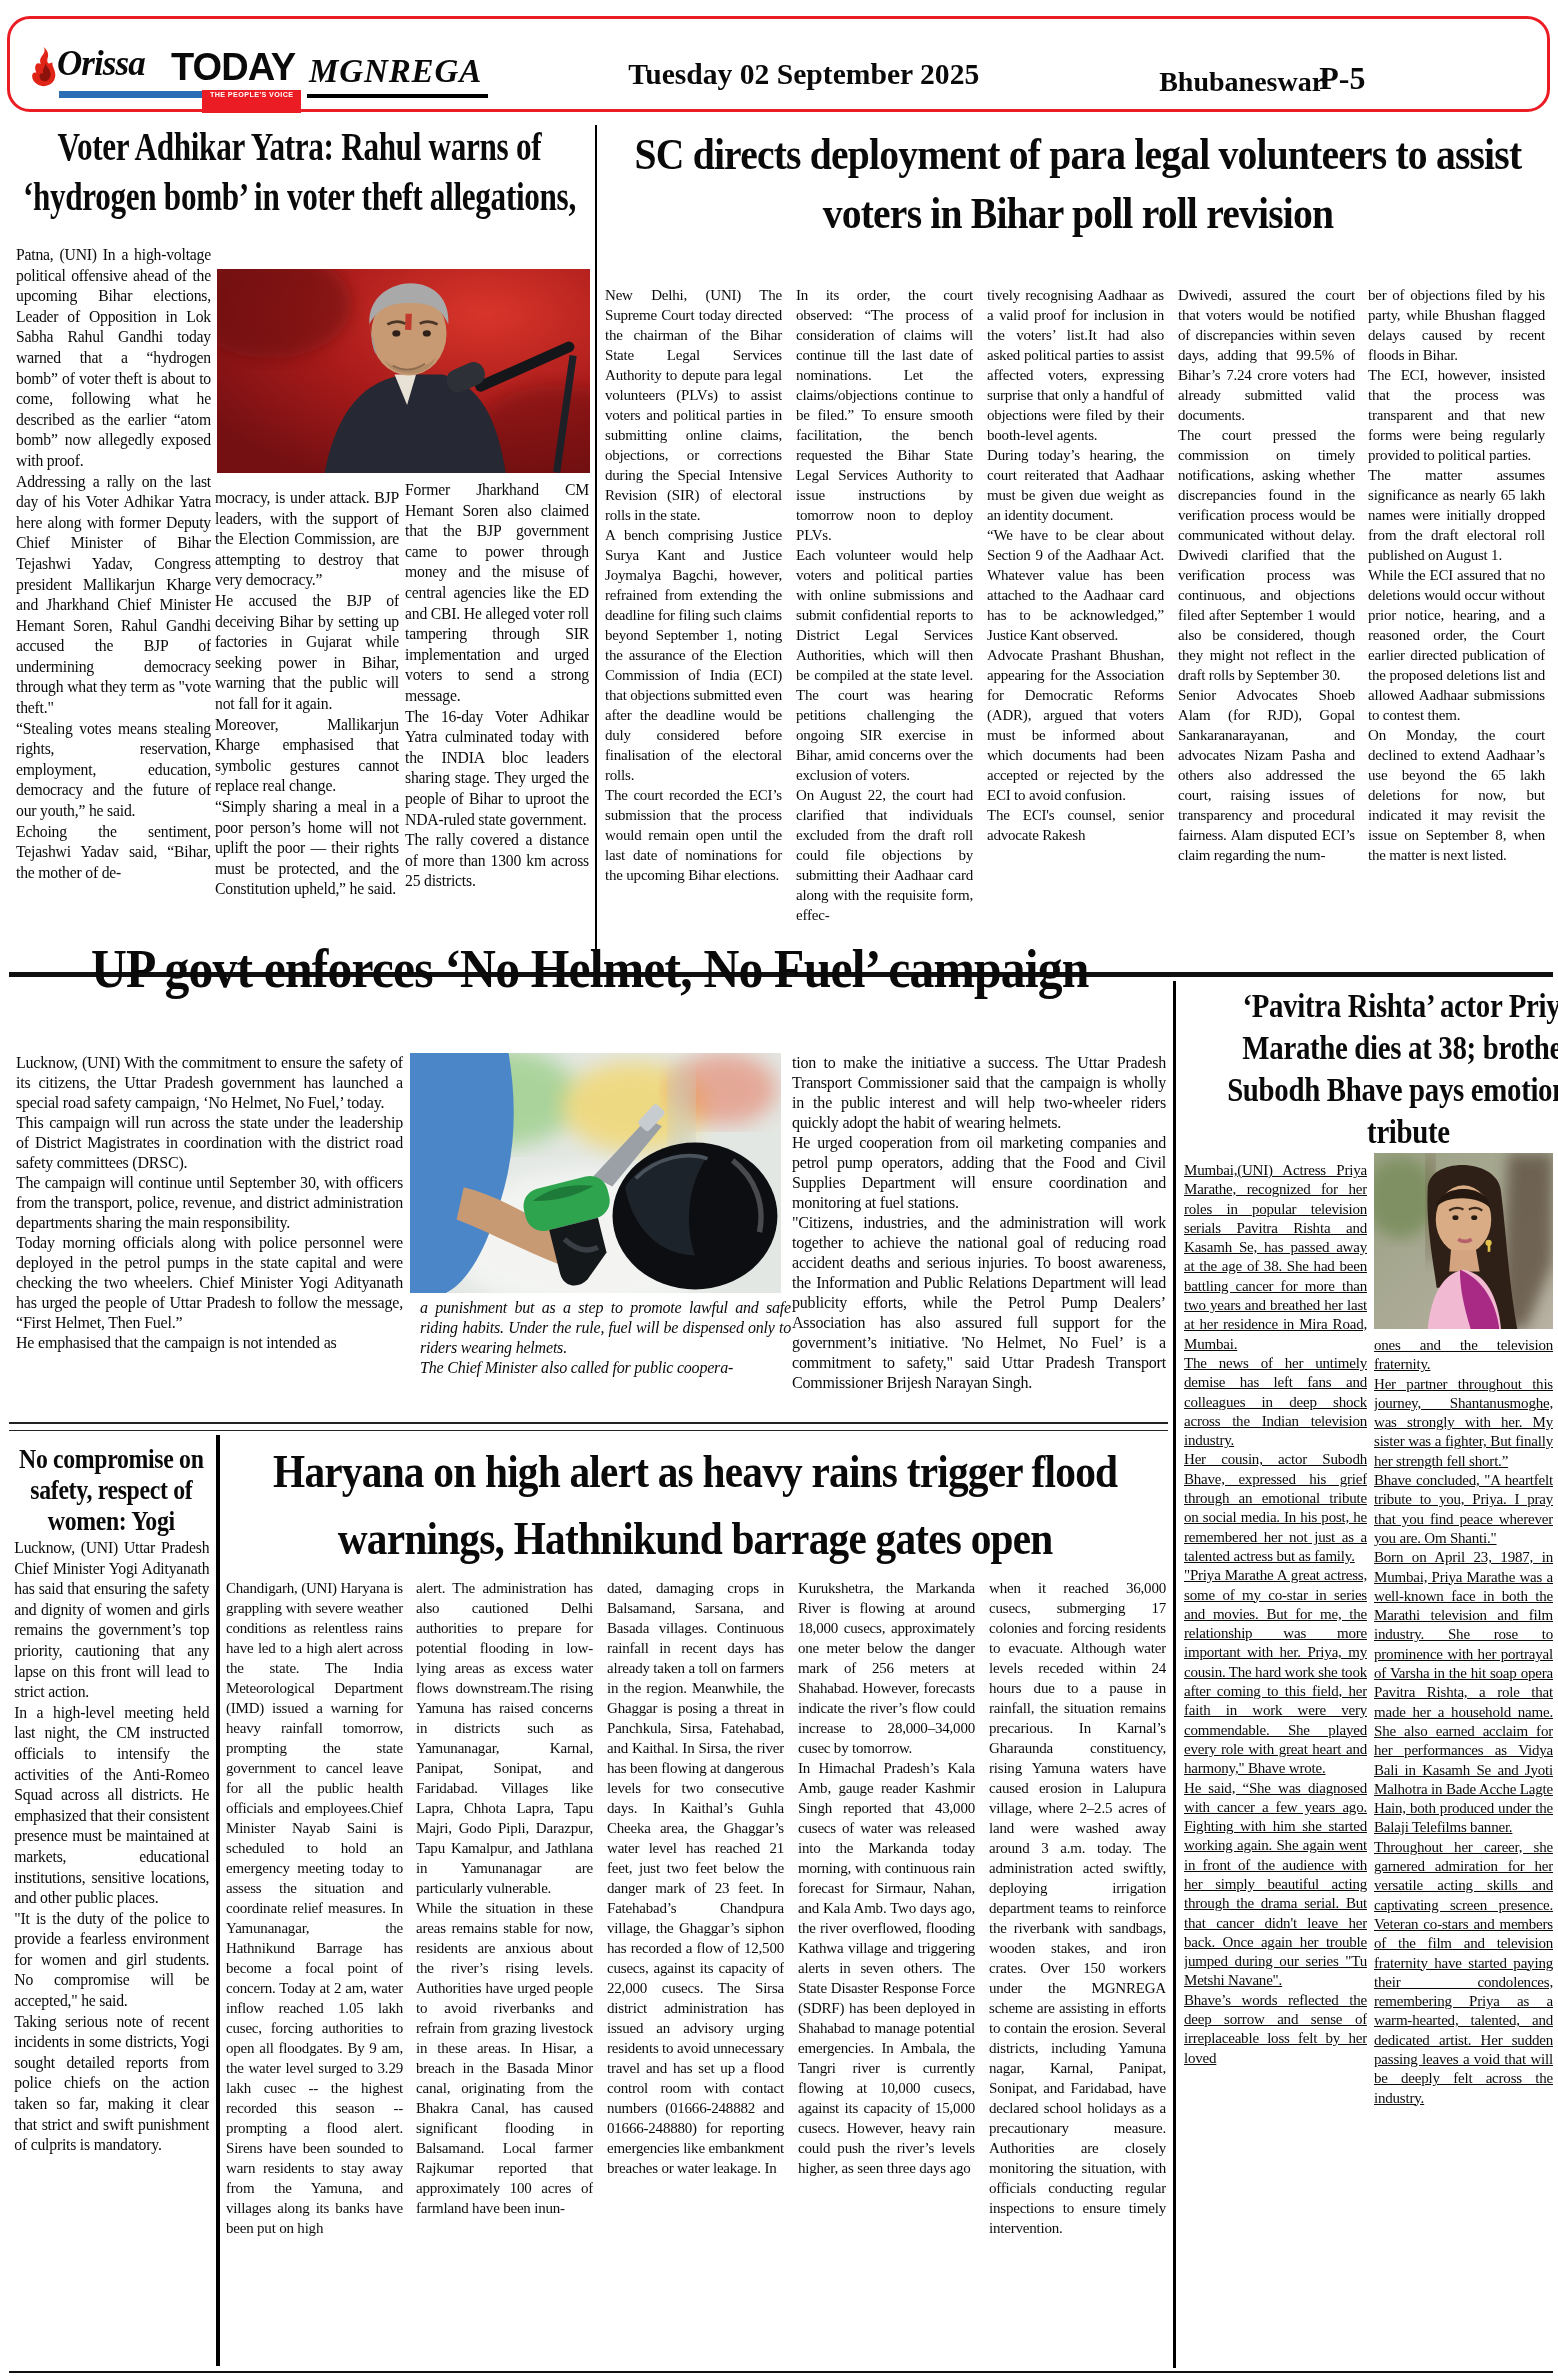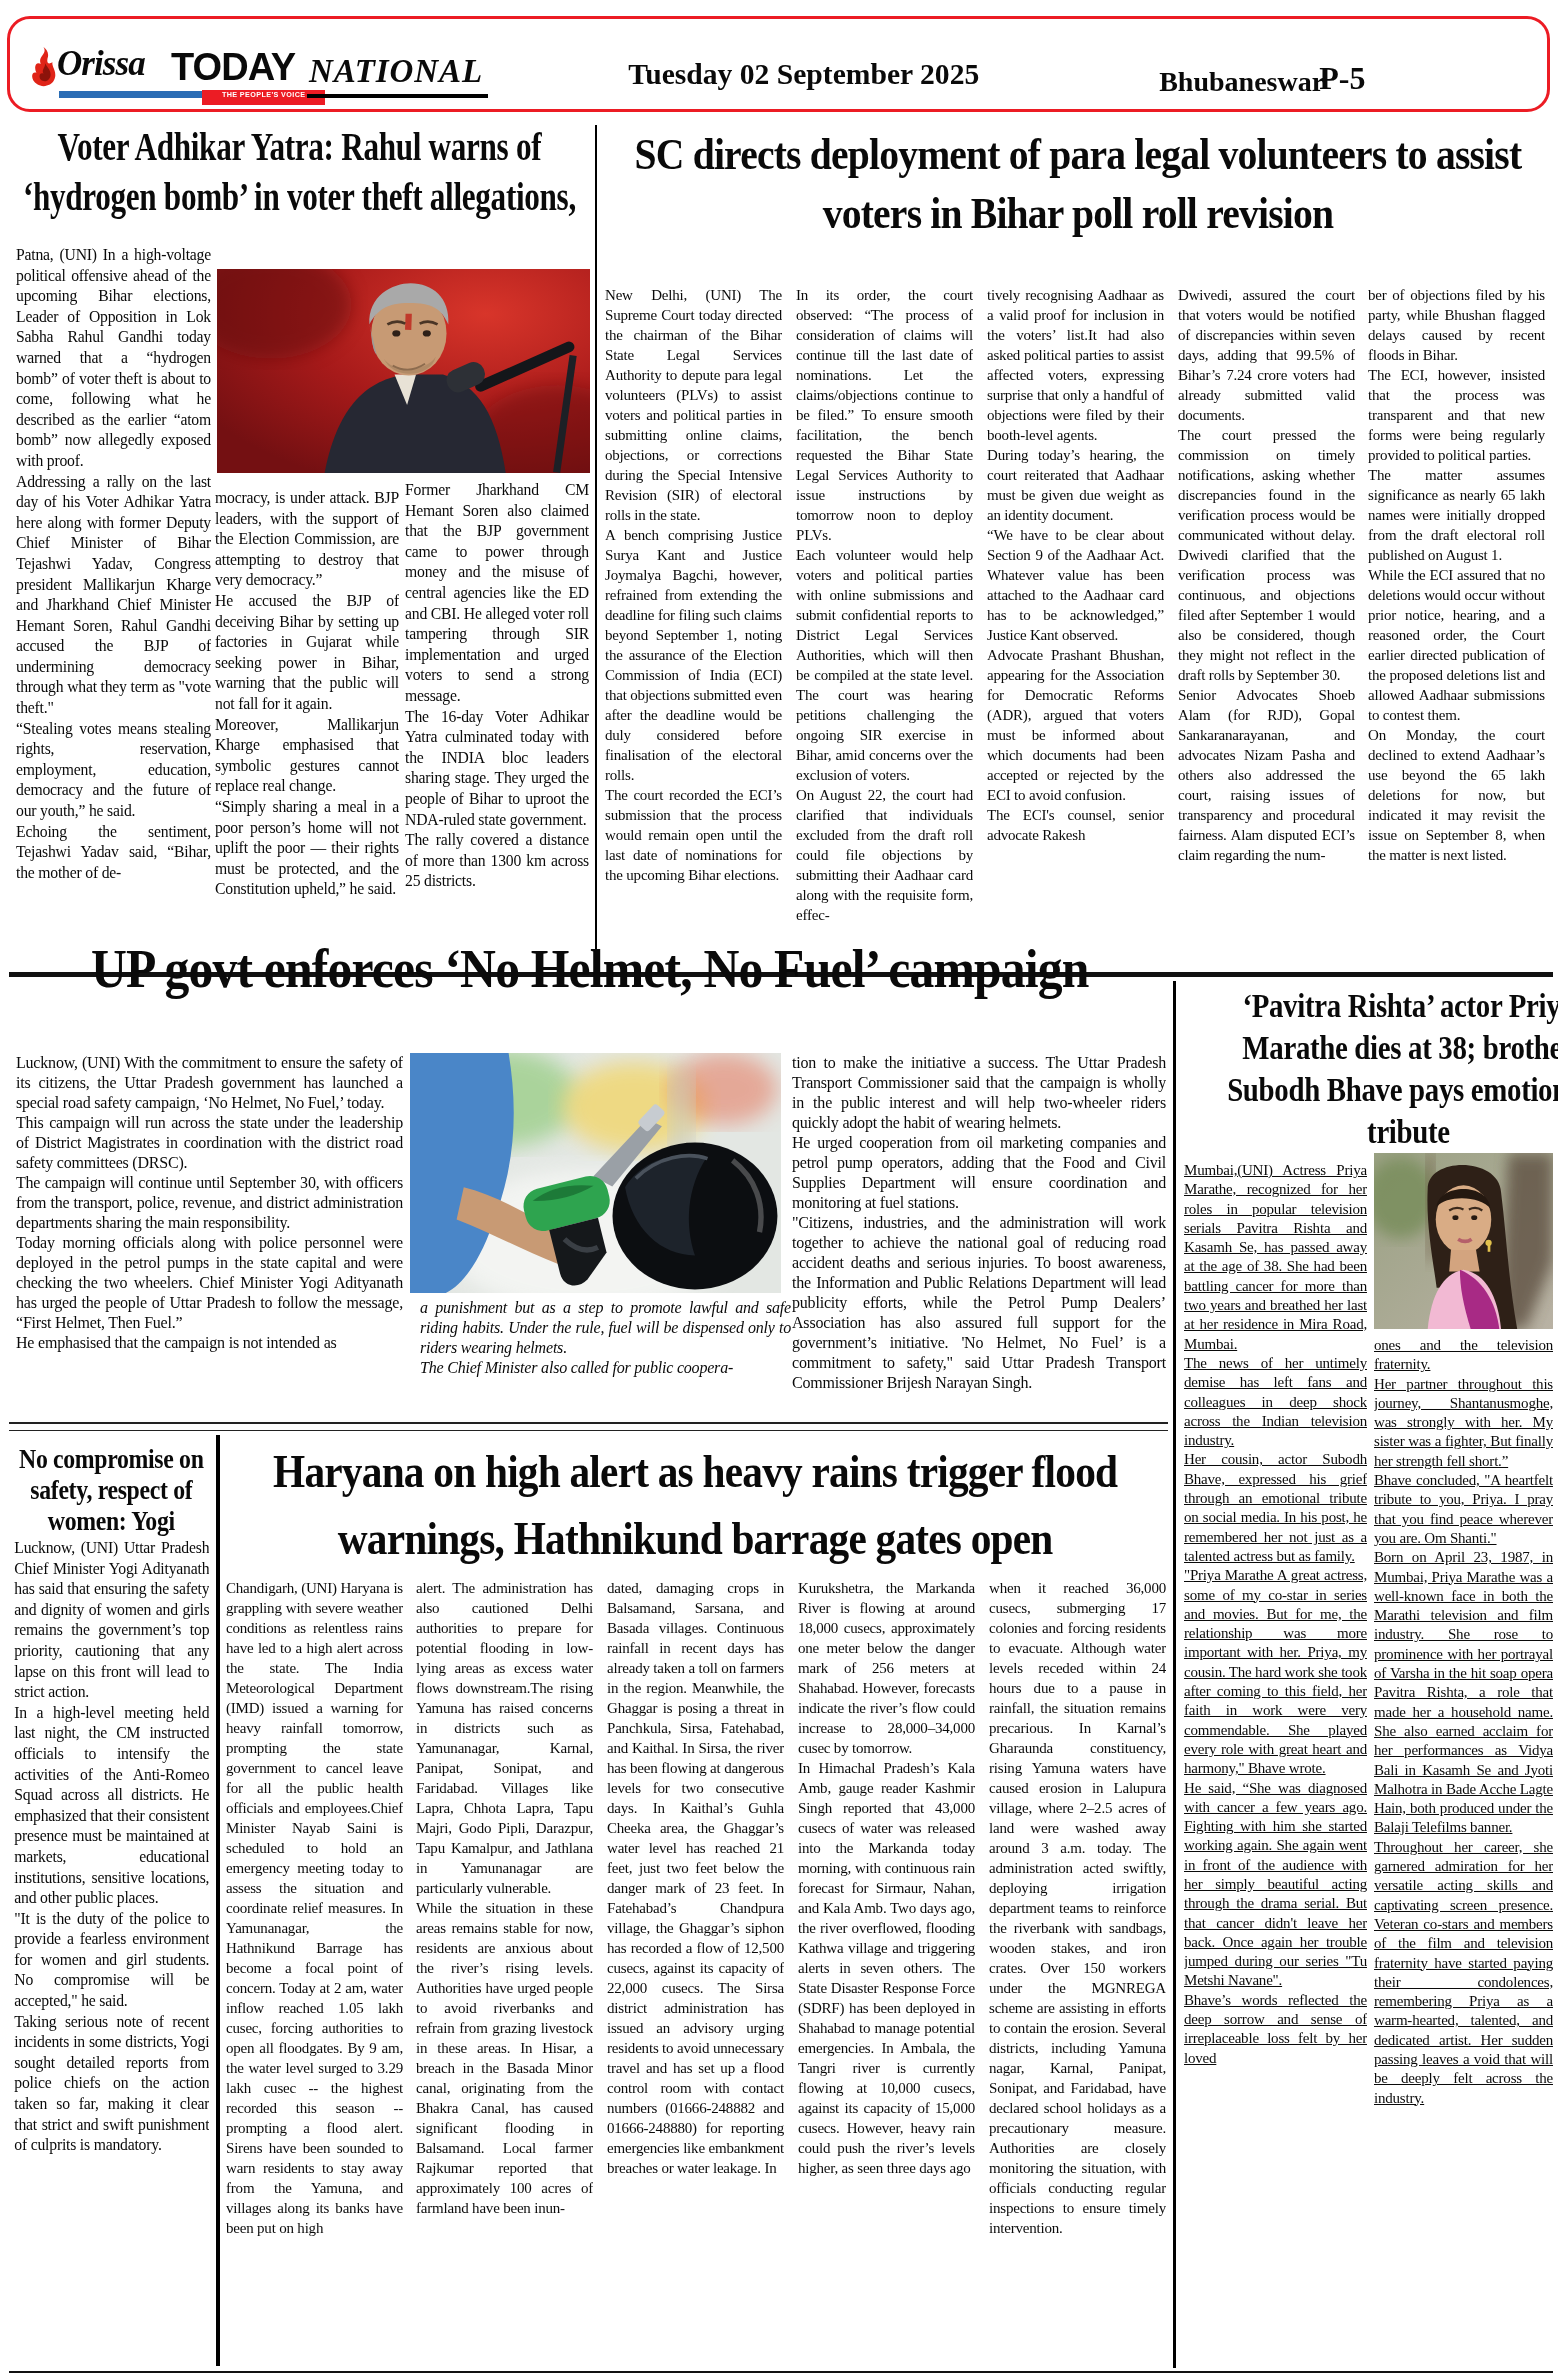--- a/index.html
+++ b/index.html
@@ -8,21 +8,21 @@
   
   .masthead{position:absolute;left:7.2px;top:16px;width:1537px;height:90px;
             border:3.1px solid #ec1c24;border-radius:23px;background:#fff;}
   .logo{position:absolute;left:19.7px;top:19.7px;height:63px;}
   .flame{position:absolute;left:0;top:7.2px;width:27px;height:41px;}
   .logo-script{position:absolute;left:27px;top:5.4px;font-style:italic;font-weight:700;
                font-size:35px;letter-spacing:-0.9px;font-family:"Liberation Serif",serif;}
   .logo-bold{position:absolute;left:141px;top:7.2px;font-family:"Liberation Sans","DejaVu Sans",sans-serif;
              font-weight:900;font-size:38px;letter-spacing:-0.9px;}
   .logo-bar{position:absolute;left:29px;top:52px;width:143px;height:7.2px;background:#2a6db5;}
-  .logo-tagbox{position:absolute;left:172px;top:51px;height:15px;padding:0 20px;background:#ec1c24;
+  .logo-tagbox{position:absolute;left:172px;top:51px;height:23px;padding:0 8px;background:#ec1c24;
                color:#fff;font-family:"Liberation Sans",sans-serif;font-size:7.2px;font-weight:700;
                line-height:9px;letter-spacing:0.4px;white-space:nowrap;}
   .section-title{position:absolute;left:297px;top:34px;font-size:33px;font-weight:700;font-style:italic;
                  border-bottom:4.5px solid #000;padding:0 5.4px 3.6px 1.8px;letter-spacing:0.9px;}
   .mast-date{position:absolute;left:618px;top:39px;font-size:29.6px;font-weight:700;}
   .mast-city{position:absolute;left:1149px;top:47px;font-size:28px;font-weight:700;}
   .mast-page{position:absolute;left:1309px;top:41px;font-size:32px;font-weight:700;}
   
   .vrule{position:absolute;background:#000;}
   .hrule{position:absolute;background:#111;}
@@ -49,21 +49,21 @@
     <div class="logo">
       <svg class="flame" viewBox="0 0 30 46">
         <path d="M15 1 C20 9 8 12 12 20 C6 17 4 24 7 30 C1 28 0 38 8 43 C14 47 24 45 27 38 C31 29 24 24 25 18 C20 22 18 18 20 12 C21 7 18 3 15 1 Z" fill="#e02418"></path>
         <path d="M16 18 C19 23 12 26 15 31 C11 29 9 34 12 38 C17 42 23 38 23 32 C23 26 18 23 16 18 Z" fill="#8c130b"></path>
       </svg>
       <span class="logo-script">Orissa</span>
       <span class="logo-bold">TODAY</span>
       <span class="logo-bar"></span>
       <span class="logo-tagbox">THE PEOPLE'S VOICE</span>
     </div>
-    <div class="section-title">NATIONAL</div>
+    <div class="section-title">MGNREGA</div>
     <div class="mast-date">Tuesday 02 September 2025</div>
     <div class="mast-city">Bhubaneswar</div>
     <div class="mast-page">P-5</div>
   </div>
 
   <div>
     <div class="hwrap" style="left:12.5px;top:122px;width:573px;">
       <div class="hinner" style="width:716px;transform:scaleX(0.8);font-size:39px;line-height:50px;">Voter Adhikar Yatra: Rahul warns of ‘hydrogen bomb’ in voter theft allegations,</div>
     </div>
     <div class="col" style="left:16px;top:245px;width:195px;height:724px;">Patna,  (UNI) In a high-voltage political offensive ahead of the upcoming Bihar elections, Leader of Opposition in Lok Sabha Rahul Gandhi today warned that a “hydrogen bomb” of voter theft is about to come, following what he described as the earlier “atom bomb” now allegedly exposed with proof.

